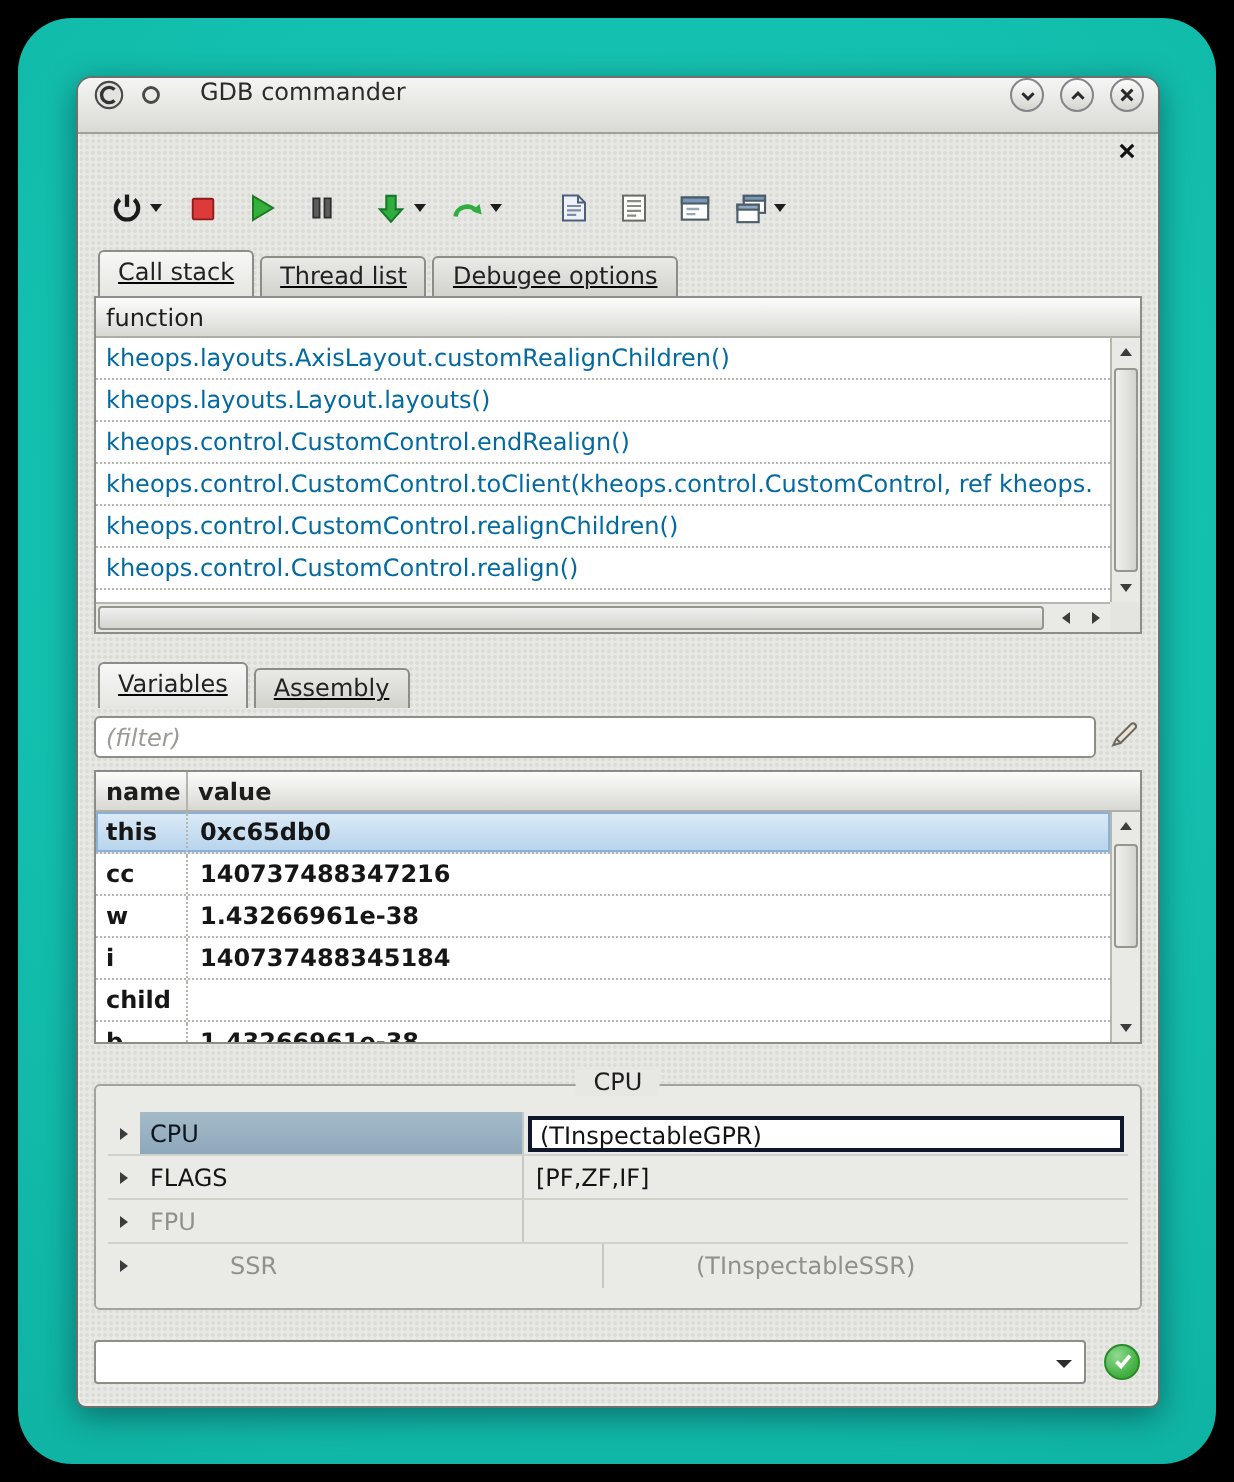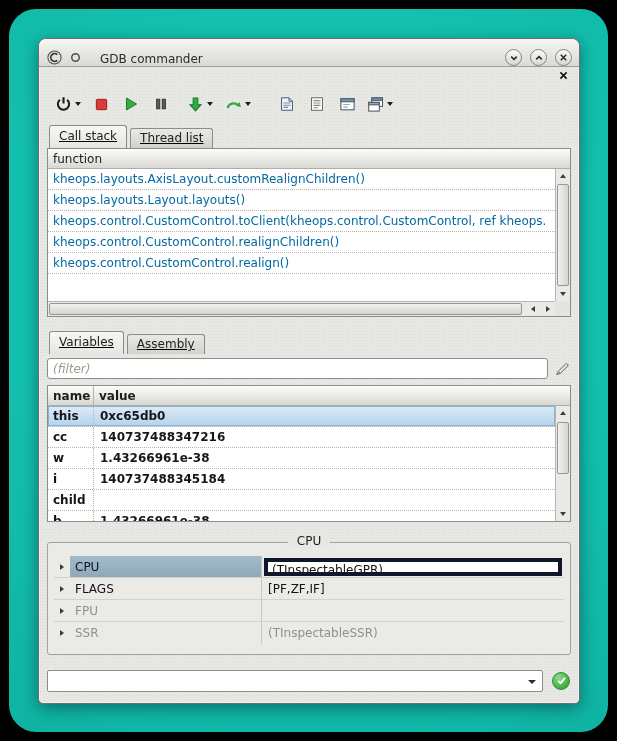--- a/index.html
+++ b/index.html
@@ -17,21 +17,21 @@
     position:absolute;left:38px;top:38px;width:540px;height:664px;
     background-color:#e7e7e4;
     background-image:radial-gradient(rgba(0,0,0,0.05) 1px, transparent 1px);
     background-size:3px 3px;
     border:1px solid #6f6f6c;
     border-radius:8px 8px 5px 5px;
     box-shadow:0 4px 16px rgba(0,0,20,.40), inset 0 0 0 1px rgba(255,255,255,.35);
   }
   
   .titlebar{
-    height:27px;display:flex;align-items:flex-end;padding:0 7px;
+    height:27px;display:flex;align-items:flex-start;padding:0 7px;
     background:linear-gradient(#f5f5f3,#dadad5);
     border-bottom:1px solid #a0a09a;border-radius:7px 7px 0 0;
   }
   .t-ico{width:17px;height:17px;display:flex;align-items:center;justify-content:center;margin-right:4px;}
   .win-title{font-size:12px;color:#2b2b2b;margin-left:12px;flex:1;white-space:nowrap;}
   .tb-btn{
     width:17px;height:17px;border-radius:50%;margin-left:8px;
     background:linear-gradient(#fbfbfa,#d6d6d1);border:1px solid #84848a;
     display:flex;align-items:center;justify-content:center;box-sizing:border-box;
   }
@@ -80,21 +80,21 @@
   .tri-up{width:0;height:0;border-left:3.5px solid transparent;border-right:3.5px solid transparent;border-bottom:4.5px solid #3c3c3c;}
   .tri-down{width:0;height:0;border-left:3.5px solid transparent;border-right:3.5px solid transparent;border-top:4.5px solid #3c3c3c;}
   .tri-left{width:0;height:0;border-top:3.5px solid transparent;border-bottom:3.5px solid transparent;border-right:4.5px solid #3c3c3c;}
   .tri-right{width:0;height:0;border-top:3.5px solid transparent;border-bottom:3.5px solid transparent;border-left:4.5px solid #3c3c3c;}
   .thumb{position:absolute;background:linear-gradient(90deg,#f0f0ee,#d4d4cf);border:1px solid #96968f;border-radius:2px;box-sizing:border-box;}
   .v-thumb{left:1px;right:1px;}
   .cs-vthumb{top:15px;bottom:15px;}
   .var-vthumb{top:16px;height:52px;}
   .h-thumb{top:1px;bottom:1px;left:1px;right:33px;background:linear-gradient(#f0f0ee,#d4d4cf);}
   
-  .filter-row{position:absolute;top:291px;left:0;right:0;height:21px;display:flex;align-items:center;}
+  .filter-row{position:absolute;top:291px;left:0;right:0;height:21px;display:flex;}
   .filter{
     flex:1;height:21px;border:1px solid #8d8d88;border-radius:3px;background:#fff;
     font-family:inherit;font-size:12px;color:#222;padding:0 5px;box-sizing:border-box;outline:none;
   }
   .filter::placeholder{color:#9b9b96;font-style:italic;}
   .pen{width:18px;height:18px;margin-left:5px;display:flex;align-items:center;justify-content:center;}
   
   .vhdr{height:20px;display:flex;background:linear-gradient(#fcfcfb,#d8d8d3);border-bottom:1px solid #aeaea8;box-sizing:border-box;}
   .h-name{width:46px;border-right:1px solid #b4b4ae;font-size:12px;color:#1d1d1d;display:flex;align-items:center;padding:0 5px;box-sizing:border-box;}
   .h-value{flex:1;font-size:12px;color:#1d1d1d;display:flex;align-items:center;padding:0 5px;}
@@ -102,30 +102,30 @@
   .vrow{height:21px;display:flex;border-bottom:1px dotted #b6b6b0;box-sizing:border-box;}
   .c-name{width:46px;border-right:1px dotted #b6b6b0;font-size:12px;color:#161616;line-height:20px;padding:0 5px;box-sizing:border-box;white-space:nowrap;overflow:hidden;}
   .c-value{flex:1;font-size:12px;color:#161616;line-height:20px;padding:0 6px;white-space:nowrap;overflow:hidden;}
   .vrow.selected{background:linear-gradient(#ddebf7,#b5d3ec);box-shadow:inset 0 0 0 1px #8cb1d4;}
   
   .cpugroup{position:absolute;left:0;right:0;top:466px;height:122px;padding-left:13px;}
   .cpu-frame{position:absolute;left:0;right:0;top:9px;bottom:0;border:1px solid #a3a39d;border-radius:3px;background:#eaeae7;box-sizing:border-box;}
   .cpu-title{position:absolute;top:1px;left:50%;transform:translateX(-50%);background:#e7e7e4;padding:0 9px;font-size:12px;color:#1d1d1d;z-index:2;}
   .cpu-grid{position:absolute;left:6px;right:6px;top:13px;}
   .crow{height:22px;display:flex;align-items:center;border-bottom:1px solid #d2d2cd;box-sizing:border-box;}
-  .crow:last-child{border-bottom:none;}
+  .crow:last-child{border-bottom:none;gap:40px;}
   .exp{width:16px;display:flex;align-items:center;justify-content:center;}
   .exp i{width:0;height:0;border-top:3.5px solid transparent;border-bottom:3.5px solid transparent;border-left:4.5px solid #3c3c3c;display:block;}
   .cname{width:192px;font-size:12px;color:#131313;line-height:20px;padding:0 5px;border-right:1px solid #c8c8c3;box-sizing:border-box;height:100%;display:flex;align-items:center;}
   .cname.sel{background:linear-gradient(#a4bac9,#8ea8ba);color:#0d1620;}
   .cname.dim{color:#90908c;}
   .cval{flex:1;height:100%;display:flex;align-items:center;padding:0 2px;box-sizing:border-box;}
   .cval .plain{font-size:12px;color:#131313;padding-left:4px;}
   .cval .plain.dim{color:#90908c;}
-  .cfield{flex:1;height:18px;line-height:17px;background:#fff;border:4px solid #0f172a;font-size:12px;color:#131313;padding:0 4px;box-sizing:border-box;white-space:nowrap;overflow:hidden;}
+  .cfield{flex:1;height:18px;line-height:17px;background:#fff;border:2px solid #0f172a;font-size:12px;color:#131313;padding:0 4px;box-sizing:border-box;white-space:nowrap;overflow:hidden;}
   
   .bottomrow{position:absolute;left:0;right:0;top:602px;height:23px;display:flex;align-items:center;}
   .combo{flex:1;height:22px;background:#fff;border:1px solid #8d8d88;border-radius:2px;position:relative;box-sizing:border-box;}
   .combo input{position:absolute;left:2px;top:1px;right:20px;bottom:1px;border:none;outline:none;font-family:inherit;font-size:12px;background:transparent;}
   .combo-arrow{position:absolute;right:6px;top:9px;width:0;height:0;border-left:4px solid transparent;border-right:4px solid transparent;border-top:4.5px solid #2d2d2d;}
   .ok-btn{
     width:18px;height:18px;border-radius:50%;margin-left:9px;margin-right:1px;
     background:radial-gradient(circle at 35% 30%, #90da90, #3fae3f 70%);
     border:1px solid #2b8a2b;display:flex;align-items:center;justify-content:center;box-sizing:border-box;
   }
@@ -239,27 +239,29 @@
             <rect x="1.6" y="6" width="10" height="8.2" fill="#fff" stroke="#4c5c68"></rect>
             <rect x="1.6" y="6" width="10" height="2.3" fill="#90a8c0" stroke="#4c5c68"></rect>
           </svg>
       </span>
       <span class="dd"></span>
     </div>
 
     <div class="tabbar tabbar1">
       <span class="tab active">Call stack</span>
       <span class="tab">Thread list</span>
+      <span class="tab">Debugee options</span>
     </div>
 
     <div class="panel callstack">
       <div class="hdr">function</div>
       <div class="cs-body">
         <div class="row">kheops.layouts.AxisLayout.customRealignChildren()</div>
         <div class="row">kheops.layouts.Layout.layouts()</div>
+        <div class="row">kheops.control.CustomControl.endRealign()</div>
         <div class="row">kheops.control.CustomControl.toClient(kheops.control.CustomControl, ref kheops.</div>
         <div class="row">kheops.control.CustomControl.realignChildren()</div>
         <div class="row">kheops.control.CustomControl.realign()</div>
       </div>
       <div class="vscroll">
         <span class="sb-btn sb-up">
             <i class="tri-up"></i>
           </span>
         <span class="thumb v-thumb cs-vthumb"></span>
         <span class="sb-btn sb-down">

